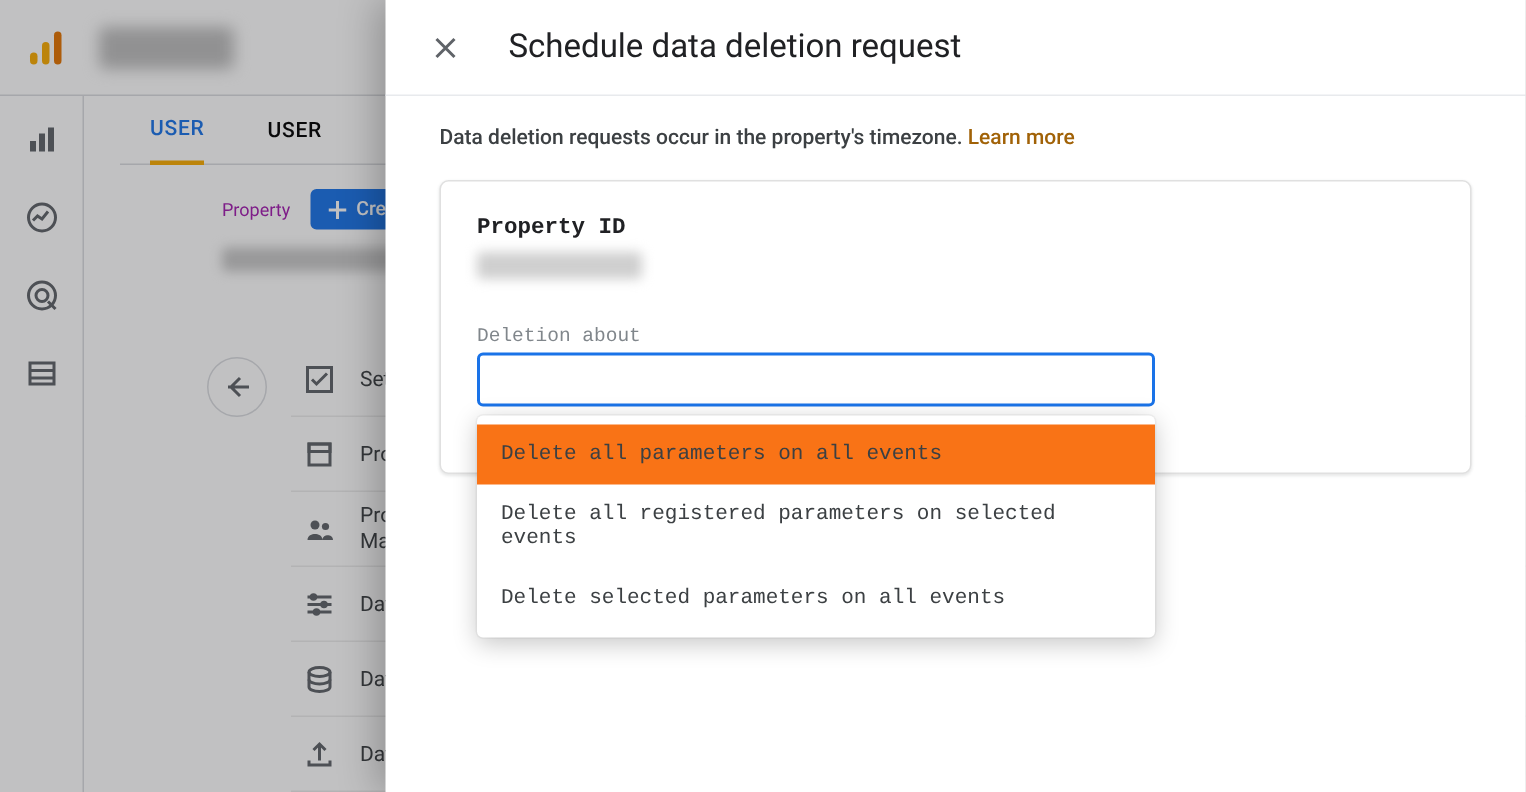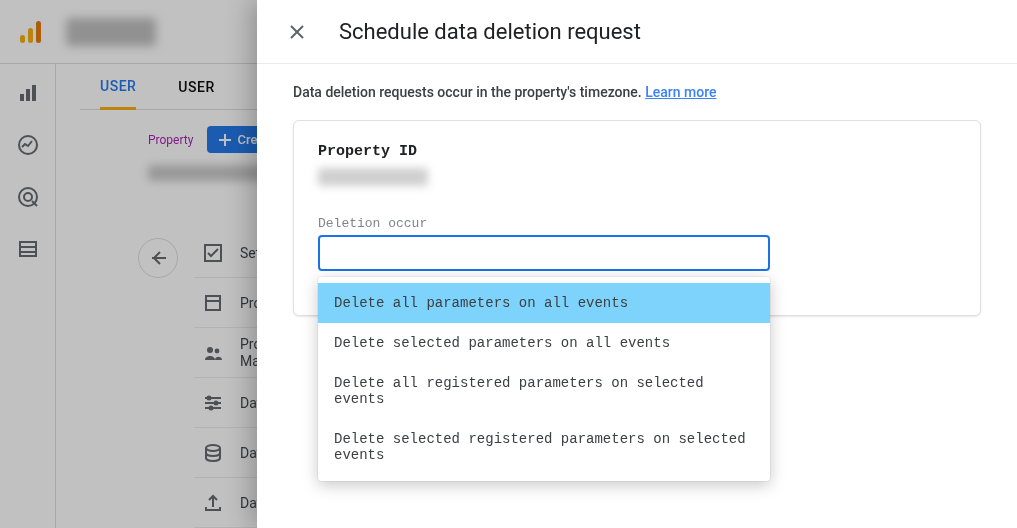--- a/index.html
+++ b/index.html
@@ -143,21 +143,21 @@
     height: 64px;
     display: flex; align-items: center;
     gap: 26px;
     padding: 0 24px;
     border-bottom: 1px solid #e8eaed;
   }
   .close-btn { width: 32px; height: 32px; display:flex; align-items:center; justify-content:center; color:#5f6368; cursor:pointer; border-radius:50%;}
   .panel-title { font-size: 22px; color: #202124; font-weight: 400;}
   .panel-body { padding: 20px 36px 0 36px; }
   .info-line { font-size: 14px; color: #3c4043; font-weight: 500; margin-bottom: 10px; }
-  .info-line a, .link { color: #3b82f6; text-decoration: underline; font-weight: 500; cursor:pointer;}
+  .info-line a, .link { color: #a16207; font-weight: 500; cursor:pointer;}
   .card {
     margin-top: 20px;
     border: 1px solid #e0e0e0;
     border-radius: 6px;
     box-shadow: 0 1px 2px rgba(60,64,67,.12);
     padding: 22px 24px 44px 24px;
     background: #fff;
     font-family: Liberation Mono, monospace;
   }
   .prop-id-label { font-size: 15px; font-weight: 700; color: #202124; }
@@ -193,21 +193,21 @@
     box-shadow: 0 4px 16px rgba(0,0,0,.22), 0 0 0 1px rgba(0,0,0,.04);
     padding: 6px 0;
     z-index: 10;
   }
   .dd-opt {
     padding: 12px 16px;
     font-size: 14px;
     color: #3c4043;
     cursor: pointer;
   }
-  .dd-opt.hi { background: #7dd3fc; }
+  .dd-opt.hi { background: #f97316; }
 </style>
 </head>
 <body>
 
 <div class="bg">
   <div class="header">
     <div class="ga-logo">
       <svg width="26" height="26" viewBox="0 0 26 26">
         <rect x="2" y="16" width="5" height="8" rx="2.5" fill="#f9ab00"></rect>
         <rect x="10" y="9" width="5" height="15" rx="2.5" fill="#f9ab00"></rect>
@@ -349,26 +349,25 @@
 
   <div class="panel-body">
     <p class="info-line">
       <span>Data deletion requests occur in the property's timezone. </span><a class="link">Learn more</a>
     </p>
 
     <div class="card">
       <div class="prop-id-label">Property ID</div>
       <div class="prop-id-val"></div>
 
-      <div class="field-label">Deletion occur</div>
+      <div class="field-label">Deletion about</div>
 
       <div class="dropdown-wrap">
         <div class="dd-trigger"></div>
         <div class="dd-menu">
           <div class="dd-opt hi">Delete all parameters on all events</div>
+          <div class="dd-opt">Delete all registered parameters on selected events</div>
           <div class="dd-opt">Delete selected parameters on all events</div>
-          <div class="dd-opt">Delete all registered parameters on selected events</div>
-          <div class="dd-opt">Delete selected registered parameters on selected events</div>
         </div>
       </div>
     </div>
   </div>
 </div>
 
 </body></html>

